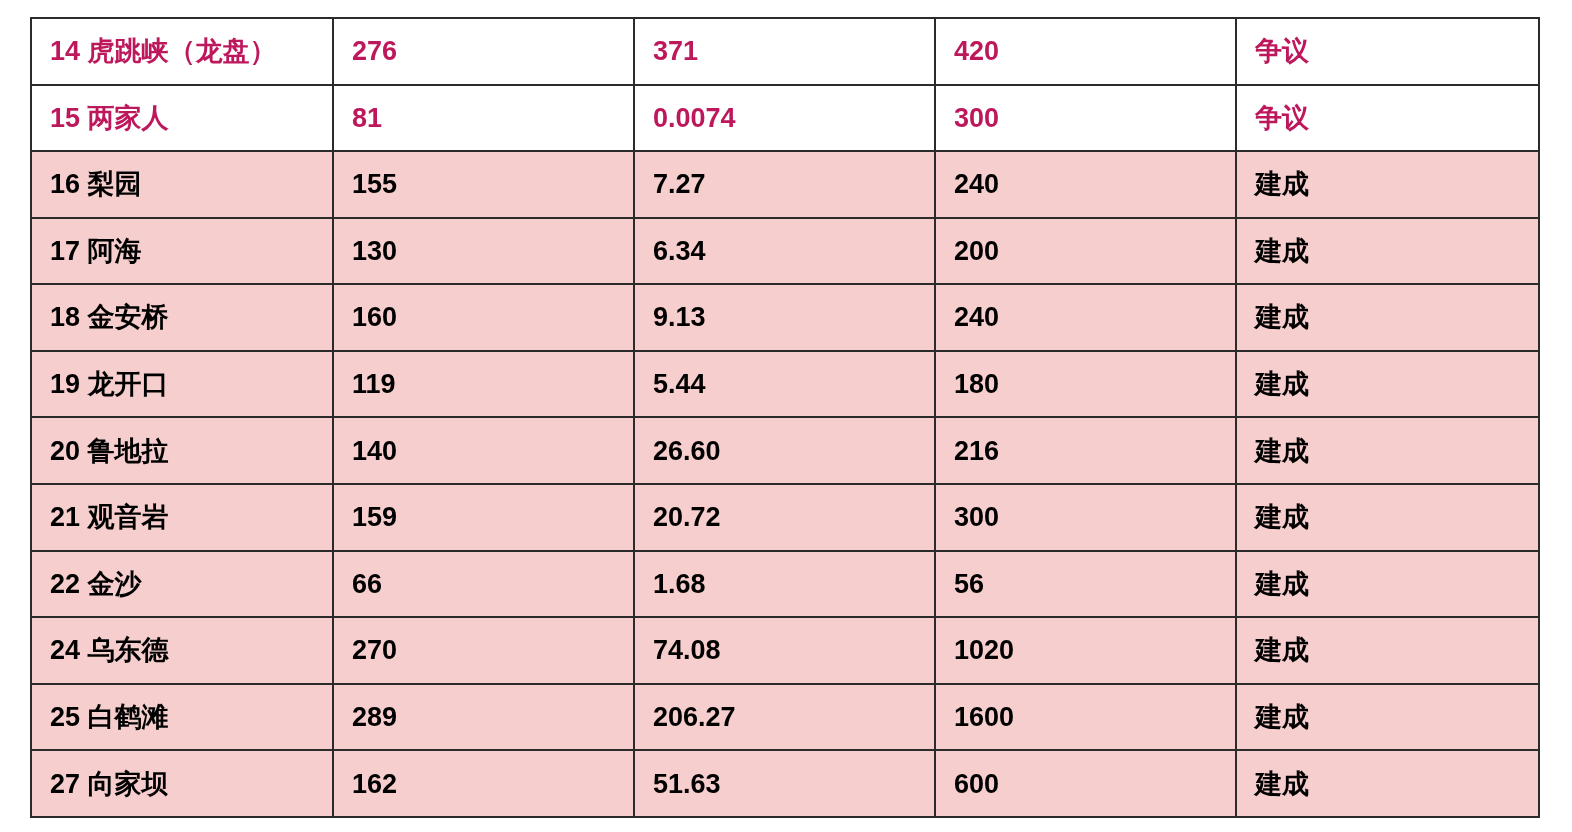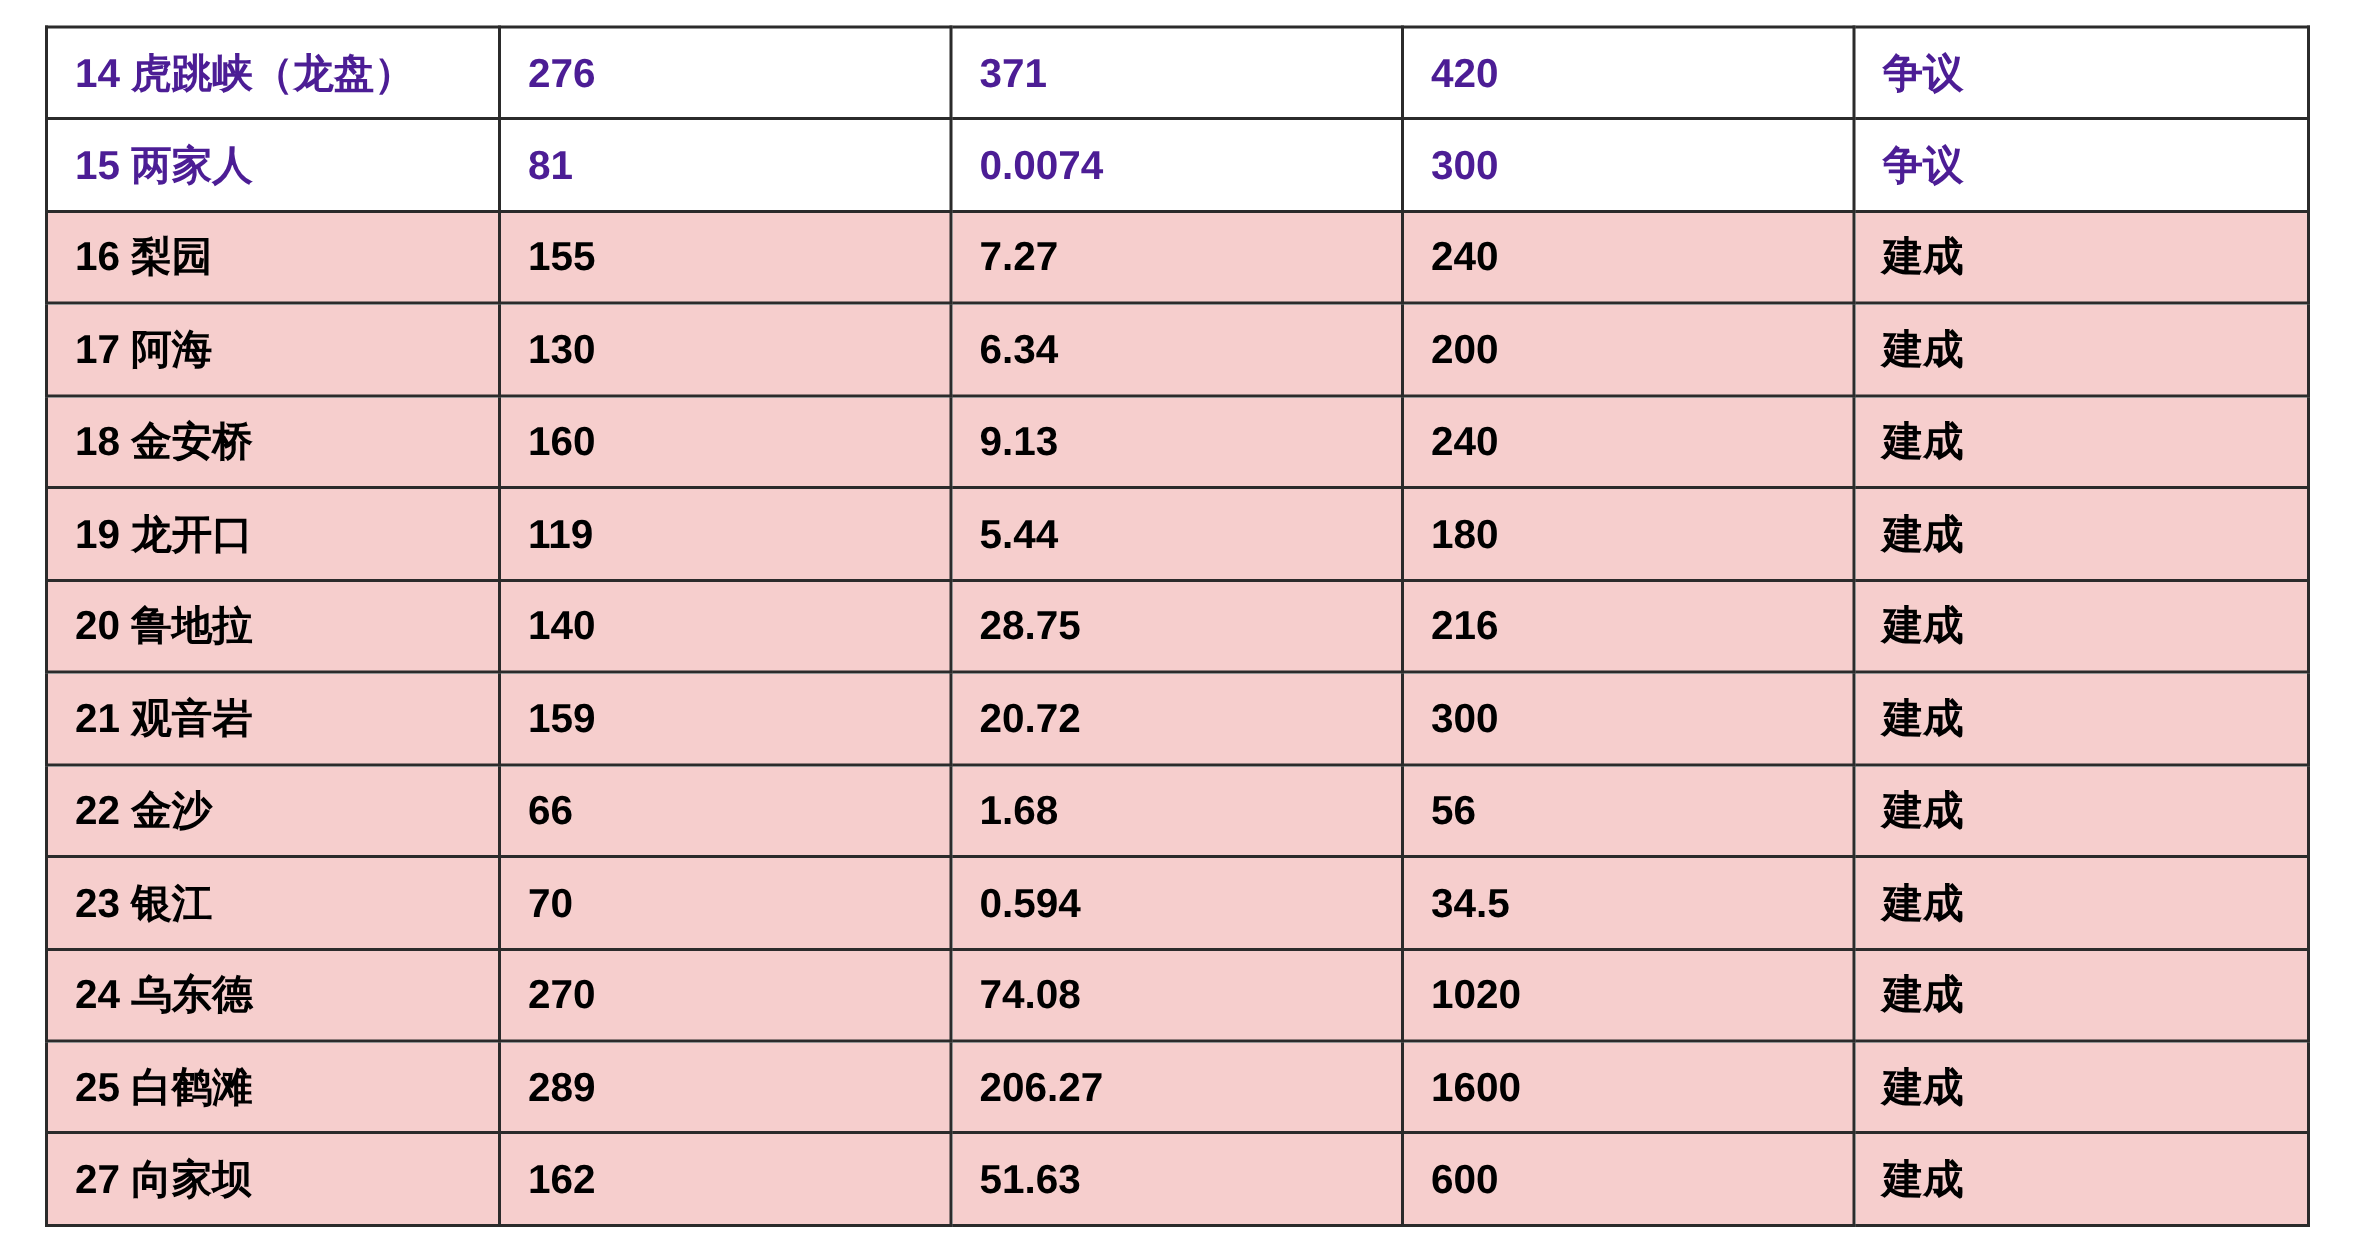--- a/index.html
+++ b/index.html
@@ -47,21 +47,21 @@
   
   col.c-name   { width: 302px; }
   col.c-height { width: 301px; }
   col.c-storage{ width: 301px; }
   col.c-cap    { width: 301px; }
   col.c-status { width: 303px; }
 
   
   tr.row-disputed td {
     background: #ffffff;
-    color: #4c1d95;
+    color: #be185d;
   }
 
   .cell-text {
     display: block;
   }
 </style>
 </head>
 <body>
 
 <div class="sheet">
@@ -177,21 +177,21 @@
           </td>
         </tr>
         <tr>
           <td>
             <span class="cell-text">20 鲁地拉</span>
           </td>
           <td>
             <span class="cell-text">140</span>
           </td>
           <td>
-            <span class="cell-text">28.75</span>
+            <span class="cell-text">26.60</span>
           </td>
           <td>
             <span class="cell-text">216</span>
           </td>
           <td>
             <span class="cell-text">建成</span>
           </td>
         </tr>
         <tr>
           <td>
@@ -215,37 +215,20 @@
             <span class="cell-text">22 金沙</span>
           </td>
           <td>
             <span class="cell-text">66</span>
           </td>
           <td>
             <span class="cell-text">1.68</span>
           </td>
           <td>
             <span class="cell-text">56</span>
-          </td>
-          <td>
-            <span class="cell-text">建成</span>
-          </td>
-        </tr>
-        <tr>
-          <td>
-            <span class="cell-text">23 银江</span>
-          </td>
-          <td>
-            <span class="cell-text">70</span>
-          </td>
-          <td>
-            <span class="cell-text">0.594</span>
-          </td>
-          <td>
-            <span class="cell-text">34.5</span>
           </td>
           <td>
             <span class="cell-text">建成</span>
           </td>
         </tr>
         <tr>
           <td>
             <span class="cell-text">24 乌东德</span>
           </td>
           <td>

